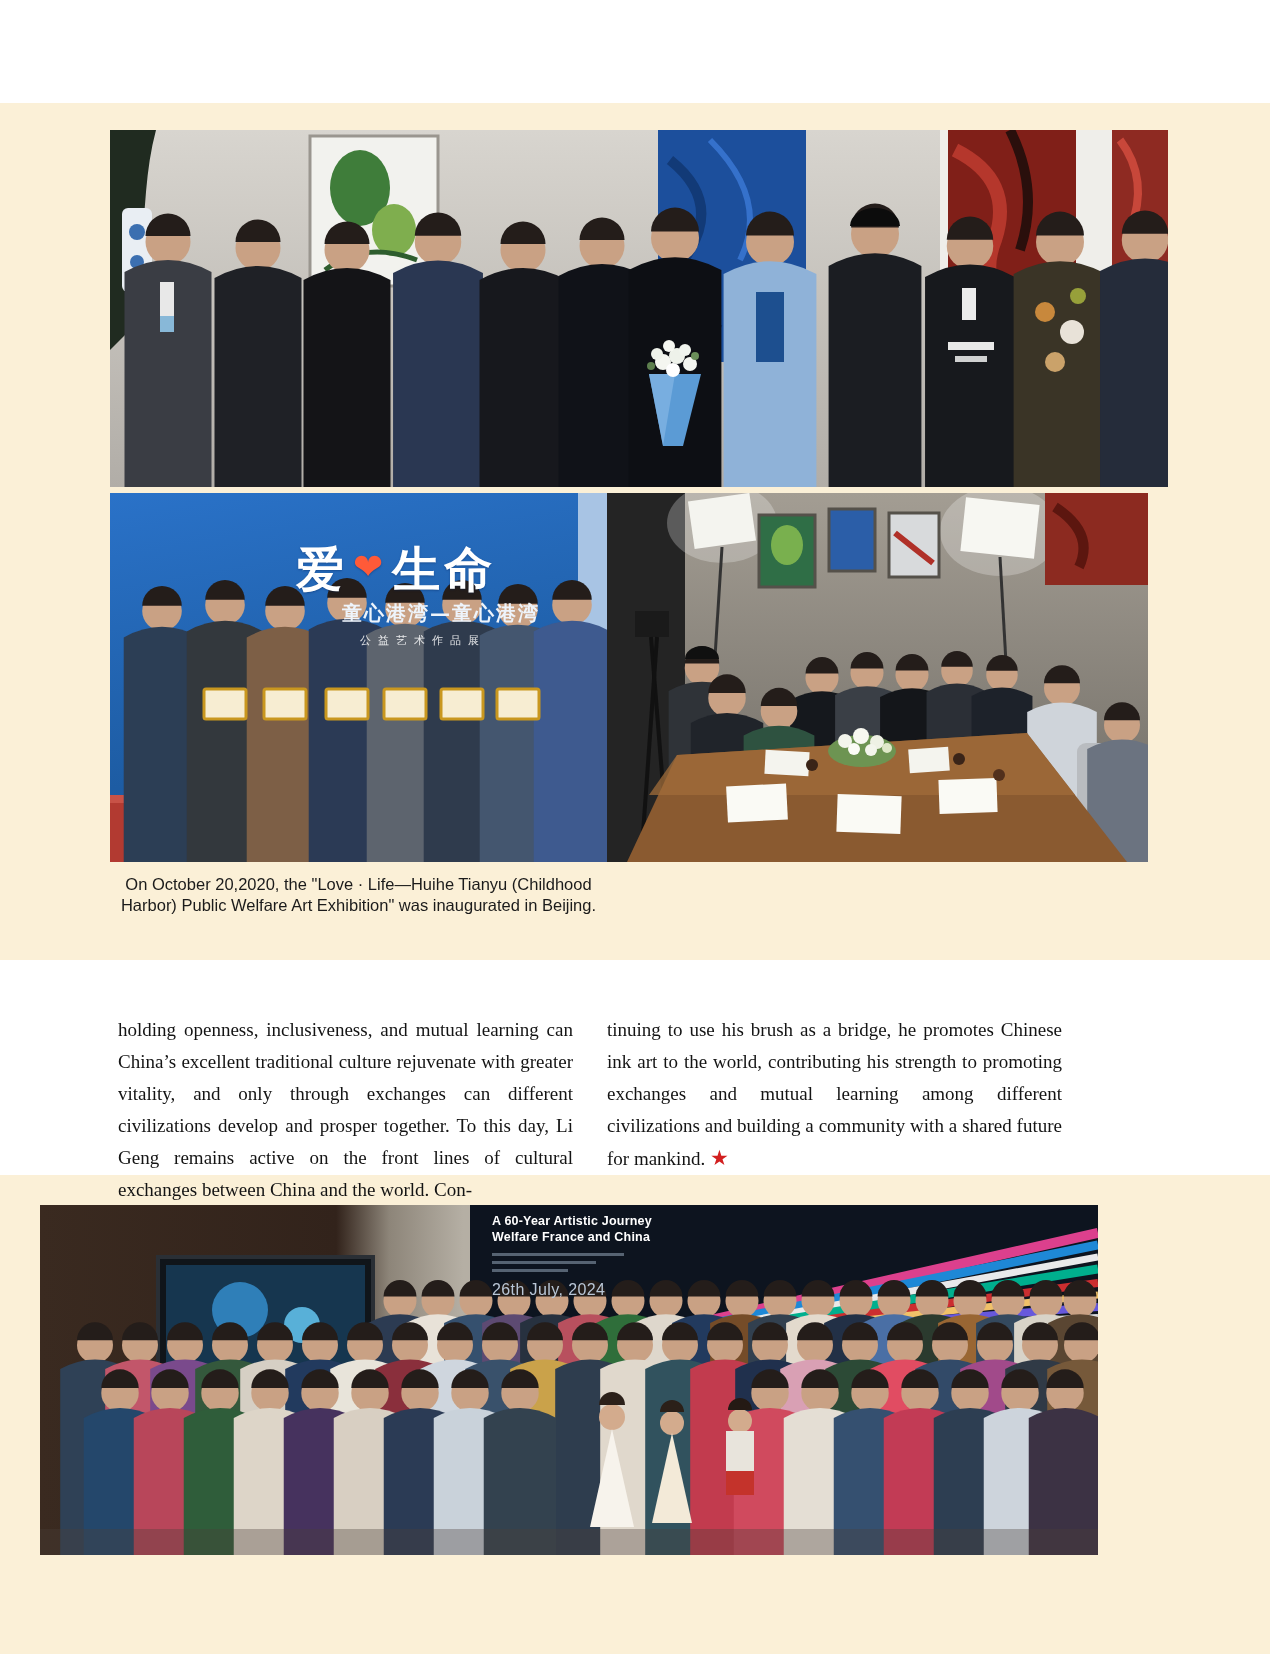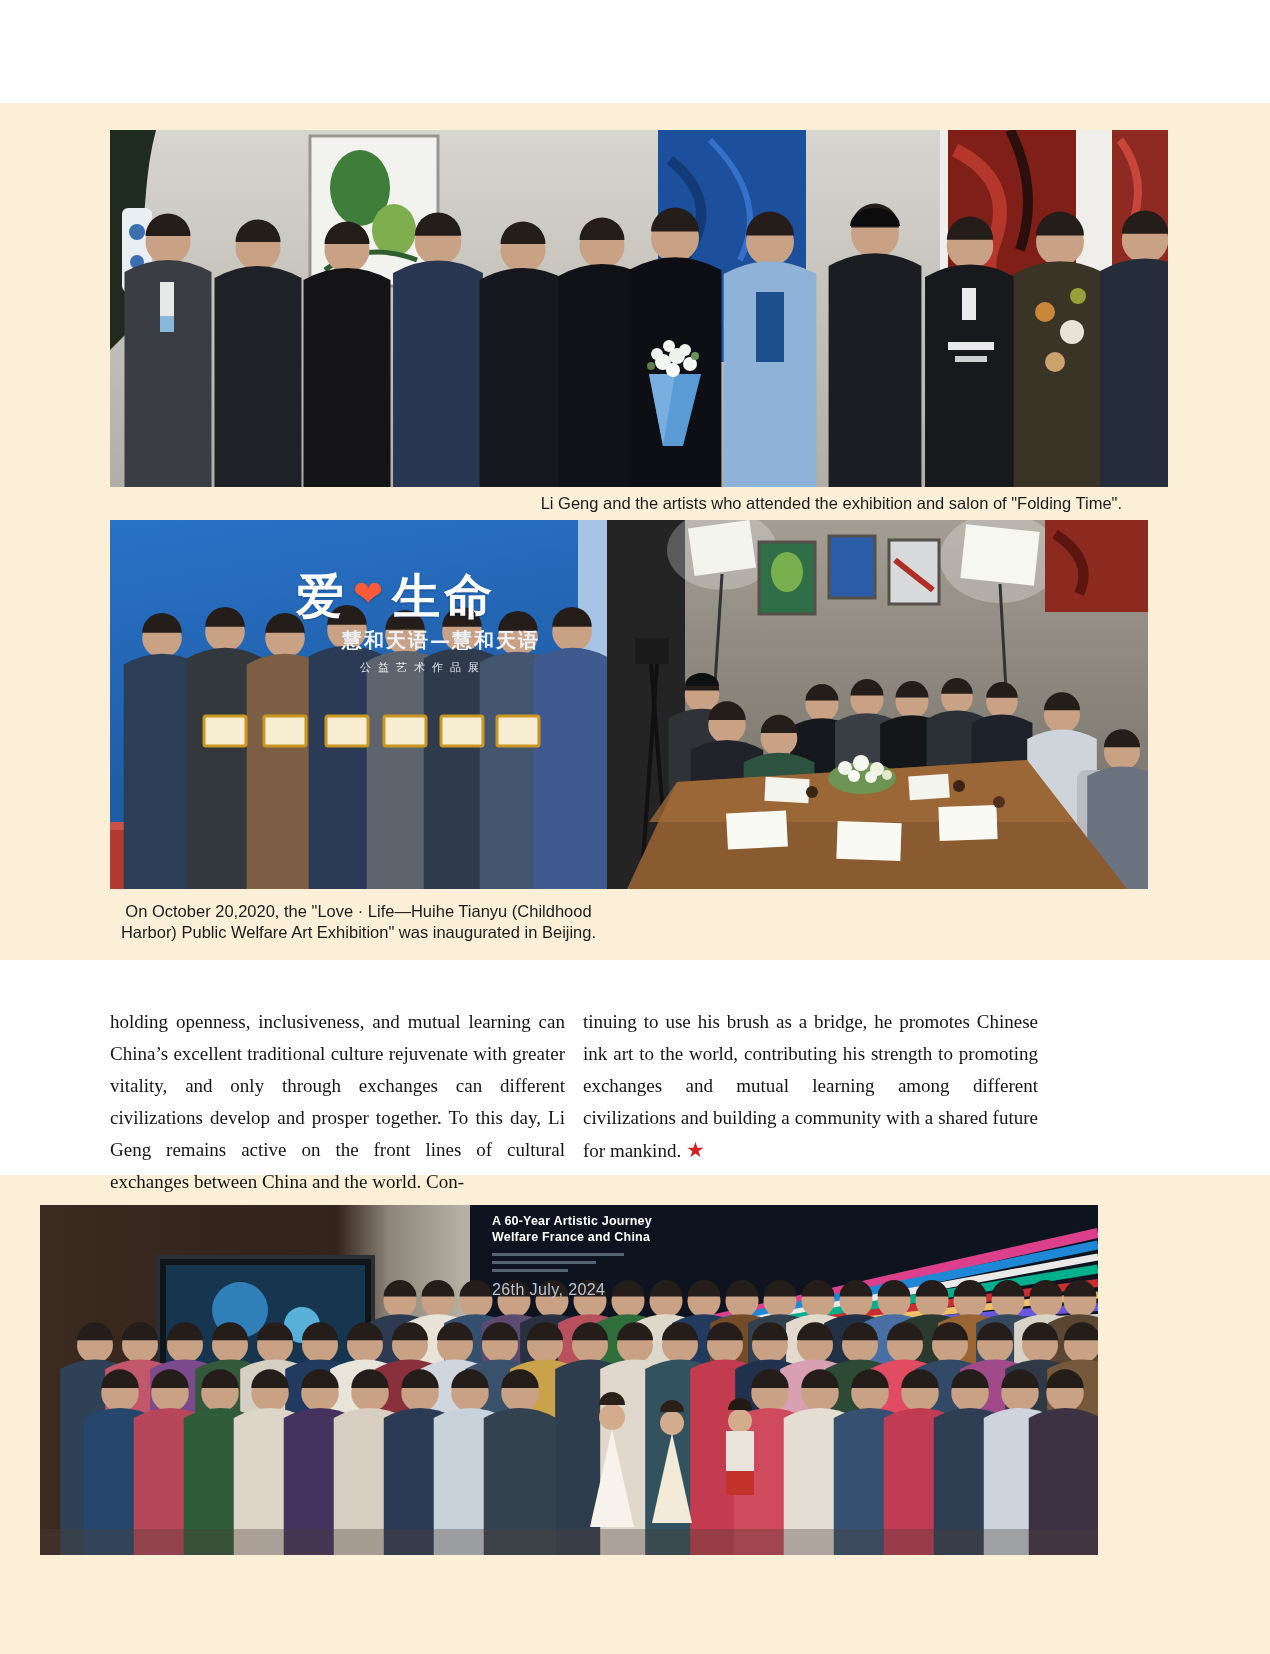--- a/index.html
+++ b/index.html
@@ -26,21 +26,21 @@
   }
   .caption-top{width:1058px;margin:6px 0 0 110px;text-align:right;padding-right:46px;box-sizing:border-box;}
   .mid-captions{width:1058px;margin:12px 0 0 110px;display:flex;gap:20px;}
   .caption-mid-left{width:497px;text-align:center;}
   .caption-mid-right{width:541px;text-align:right;}
   .text-band{
     height:215px;background:#ffffff;box-sizing:border-box;
     padding:46px 0 0 110px;display:flex;gap:18px;
   }
   .bodycol{
-    width:455px;margin:0;
+    width:455px;margin:8px;
     font-family:"Liberation Serif","DejaVu Serif",serif;
     font-size:19px;line-height:32px;color:#141414;
     text-align:justify;
   }
   .star{color:#d21f1f;font-size:21px;font-family:"DejaVu Sans",sans-serif;}
   .bottom-section{height:479px;background:#fbf0d7;padding-top:30px;box-sizing:border-box;}
   .caption-bottom{width:1058px;margin:10px 0 0 110px;text-align:center;letter-spacing:-0.2px;}
   
   .p2-title{position:absolute;left:186px;top:52px;white-space:nowrap;
     font-family:"DejaVu Sans",sans-serif;font-weight:bold;font-size:48px;line-height:1;
@@ -131,21 +131,20 @@
           <circle cx="15" cy="-4" r="7" fill="#f4f6f0"></circle>
             <circle cx="-2" cy="2" r="7" fill="#ffffff"></circle>
           <circle cx="10" cy="-18" r="6" fill="#f0f4ee"></circle>
             <circle cx="-18" cy="-14" r="6" fill="#eef2ea"></circle>
           <circle cx="-6" cy="-22" r="6" fill="#f6f8f2"></circle>
           <circle cx="20" cy="-12" r="4" fill="#6a8f5a"></circle>
             <circle cx="-24" cy="-2" r="4" fill="#5d7f4e"></circle>
         </g>
       </svg>
     </figure>
-    <div class="caption caption-top">Li Geng and the artists who attended the exhibition and salon of "Folding Time".</div>
 
     <div class="mid-row">
 
       <figure class="photo photo-mid-left">
         <svg viewBox="0 0 497 369" width="497" height="369">
           <rect x="468" width="29" height="369" fill="#a8c4e4"></rect>
           <rect x="478" y="160" width="19" height="209" fill="#474747"></rect>
           <rect y="302" width="497" height="67" fill="#b23a31"></rect>
           <rect y="302" width="497" height="8" fill="#c85247"></rect>
           <use href="#psn" transform="translate(52 118) scale(1.32)" style="color:#2c3e55"></use>
@@ -159,21 +158,21 @@
           <g>
             <rect x="94" y="196" width="42" height="30" rx="2" fill="#f7edd2" stroke="#c9971f" stroke-width="3"></rect>
             <rect x="154" y="196" width="42" height="30" rx="2" fill="#f7edd2" stroke="#c9971f" stroke-width="3"></rect>
             <rect x="216" y="196" width="42" height="30" rx="2" fill="#f7edd2" stroke="#c9971f" stroke-width="3"></rect>
             <rect x="274" y="196" width="42" height="30" rx="2" fill="#f7edd2" stroke="#c9971f" stroke-width="3"></rect>
             <rect x="331" y="196" width="42" height="30" rx="2" fill="#f7edd2" stroke="#c9971f" stroke-width="3"></rect>
             <rect x="387" y="196" width="42" height="30" rx="2" fill="#f7edd2" stroke="#c9971f" stroke-width="3"></rect>
           </g>
         </svg>
         <div class="p2-title"><span>爱</span><span class="p2-heart">❤</span><span>生命</span></div>
-        <div class="p2-sub">慧和天语—慧和天语</div>
+        <div class="p2-sub">童心港湾—童心港湾</div>
         <div class="p2-small">公益艺术作品展</div>
       </figure>
 
       <figure class="photo photo-mid-right">
         <svg viewBox="0 0 541 369" width="541" height="369">
           <rect x="0" y="0" width="78" height="369" fill="#242424"></rect>
           <rect x="28" y="118" width="34" height="26" fill="#1a1a1a"></rect>
           <line x1="44" y1="144" x2="62" y2="369" stroke="#111111" stroke-width="4"></line>
           <line x1="50" y1="144" x2="34" y2="369" stroke="#111111" stroke-width="4"></line>
 

